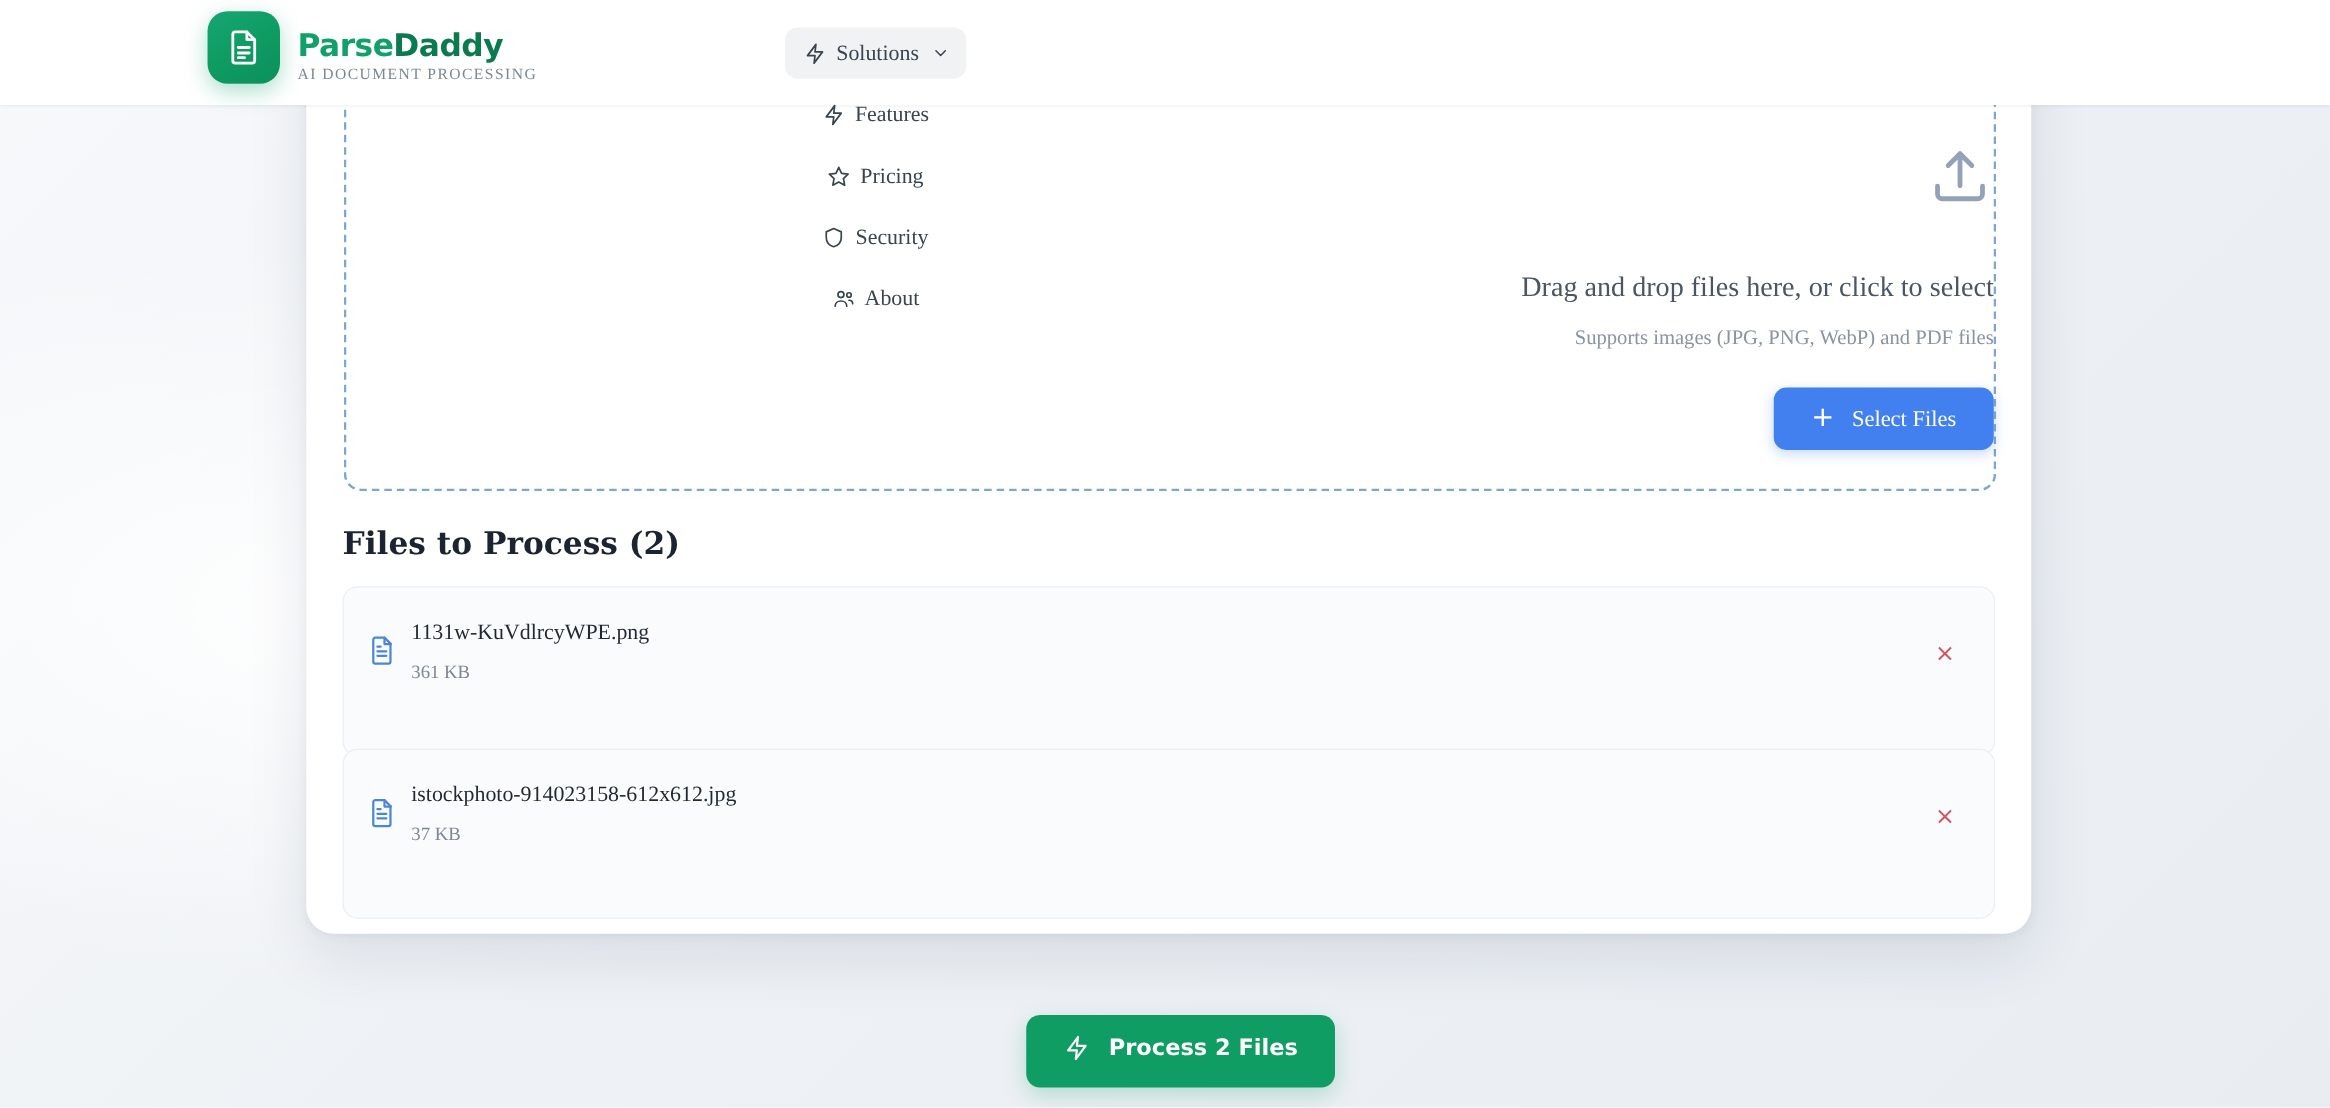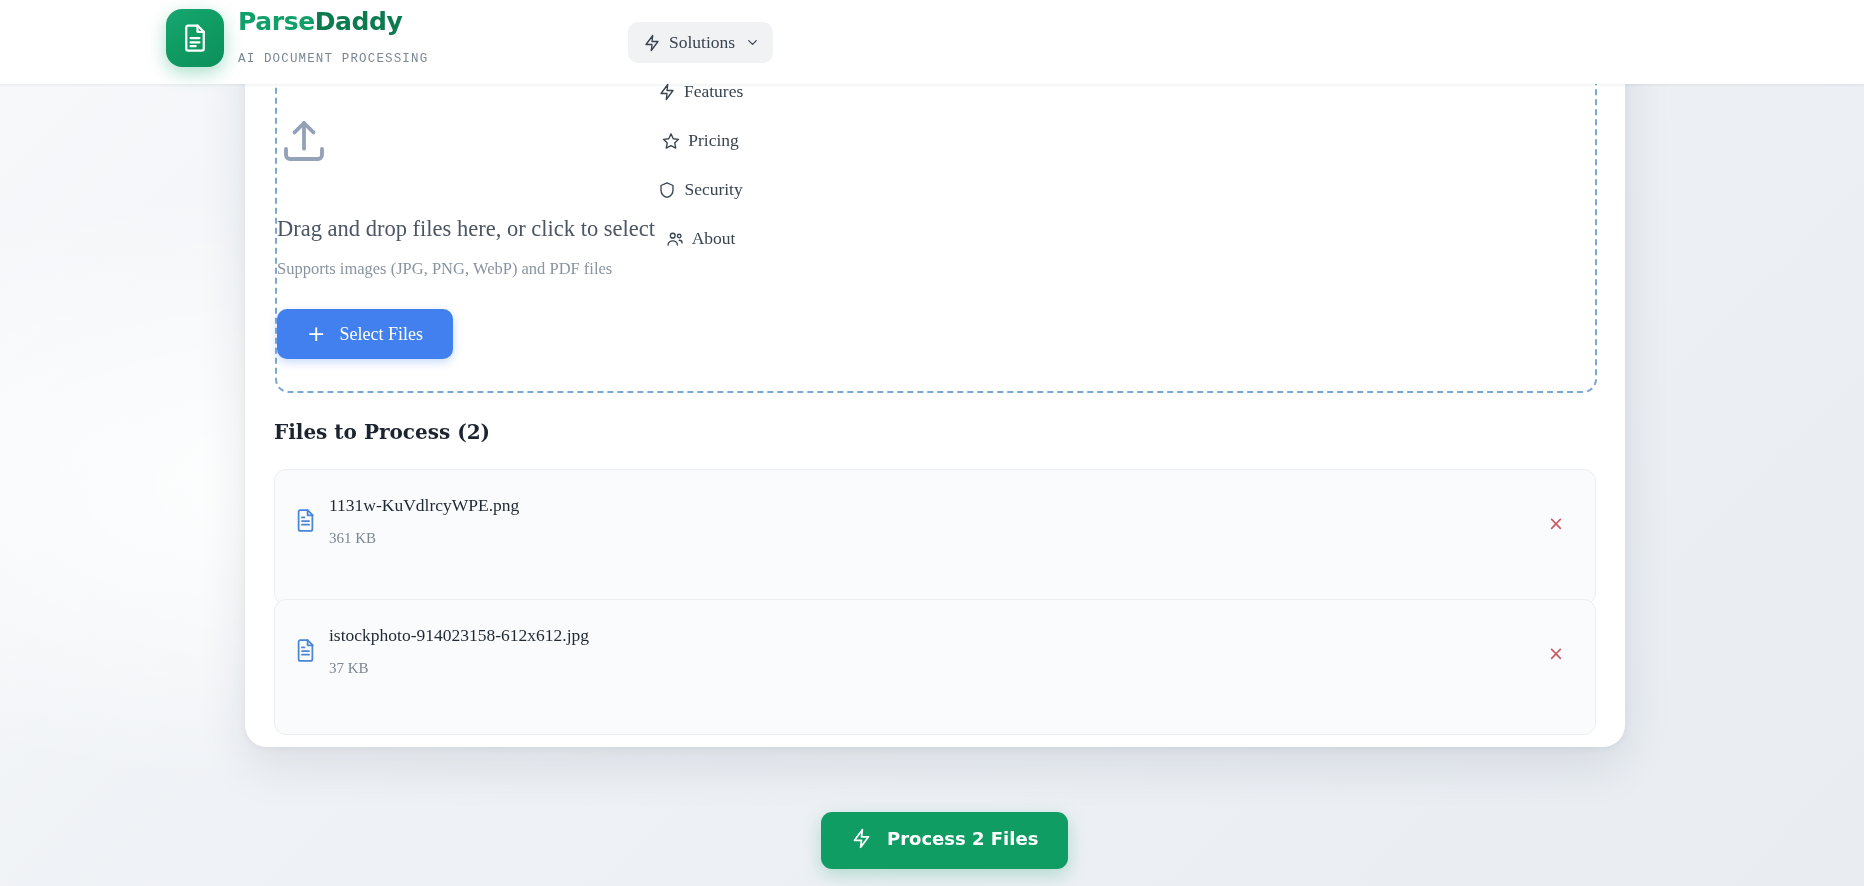--- a/index.html
+++ b/index.html
@@ -40,21 +40,21 @@
     width: 100%;
     height: 100%;
   }
 
   
   .logo-block {
     position: absolute;
     left: 166px;
     top: 9px;
     display: flex;
-    align-items: center;
+    align-items: flex-end;
     gap: 14px;
   }
   .logo-mark {
     width: 58px;
     height: 58px;
     border-radius: 16px;
     background: linear-gradient(150deg, #17a673 0%, #0f9d63 45%, #0d8f5c 100%);
     display: flex;
     align-items: center;
     justify-content: center;
@@ -65,22 +65,22 @@
     font-family: "DejaVu Sans", sans-serif;
     font-weight: 700;
     font-size: 25px;
     letter-spacing: -0.4px;
     color: #12a06a;
     display: block;
   }
   .logo-name .dark { color: #0c7a4f; }
   .logo-tag {
     display: block;
-    margin-top: 19px;
-    font-family: Liberation Mono, monospace;
+    margin-top: 4px;
+    font-family: Liberation Serif, serif;
     font-size: 12.5px;
     letter-spacing: 1.15px;
     color: #7b8794;
   }
 
   
   .nav {
     position: absolute;
     left: 628px;
     top: 22px;
@@ -153,21 +153,21 @@
     position: absolute;
     left: 275px;
     top: 60px;
     width: 1322px;
     height: 333px;
     border: 2px dashed #7ba7d4;
     border-radius: 14px;
     background: transparent;
     display: flex;
     flex-direction: column;
-    align-items: flex-start;
+    align-items: flex-end;
     z-index: 8;
     cursor: pointer;
   }
   .dz-icon { margin-top: 52px; }
   .dz-title {
     margin-top: 44px;
     font-size: 22.5px;
     color: #4b5563;
   }
   .dz-sub {
@@ -192,21 +192,21 @@
   }
   .plus-glyph { font-size: 22px; line-height: 1; font-family: "DejaVu Sans", sans-serif; }
 
   
   .files-heading {
     position: absolute;
     left: 274px;
     top: 420px;
     font-family: "DejaVu Serif", serif;
     font-weight: 700;
-    font-size: 20px;
+    font-size: 25px;
     color: #1b2430;
     z-index: 8;
   }
 
   .file-row {
     position: absolute;
     left: 274px;
     width: 1322px;
     height: 136px;
     background: #fafbfc;

